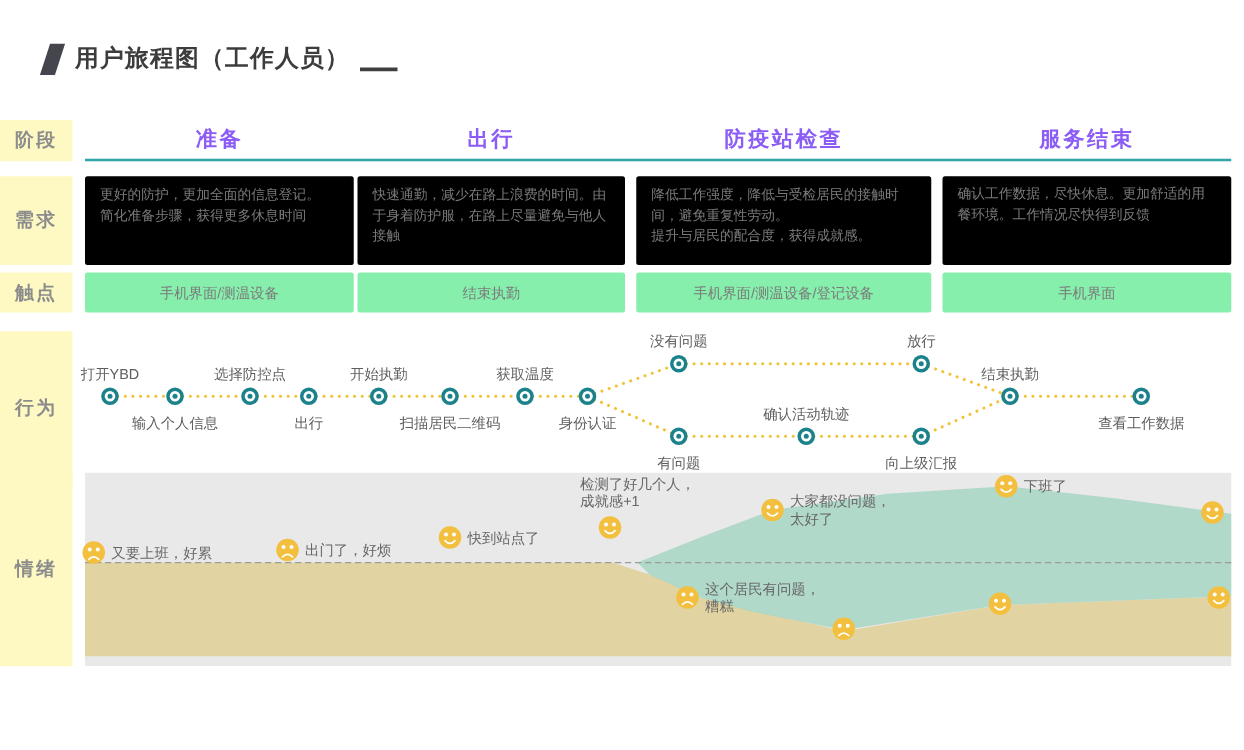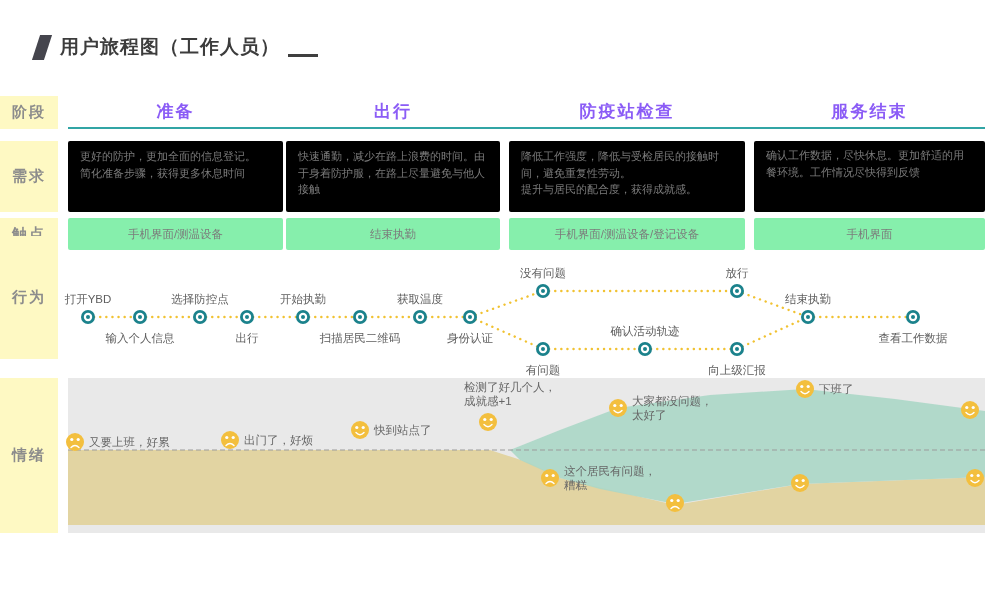--- a/index.html
+++ b/index.html
@@ -11,21 +11,21 @@
   .title-slash{width:12px;height:25px;background:#45454d;transform:skewX(-18deg);margin-right:12px;}
   .title-text{font-size:19px;font-weight:bold;color:#3c3c3c;letter-spacing:1px;}
   .title-underscore{width:30px;height:3px;background:#3f3f3f;margin-left:8px;align-self:flex-end;margin-bottom:3px;}
 
   
   .rowlabel{position:absolute;left:0;width:58px;background:#fef9c3;color:#8c8c8c;
     display:flex;align-items:center;justify-content:center;font-size:15px;font-weight:bold;letter-spacing:2px;}
   .rl-stage{top:96px;height:33px;}
   .rl-needs{top:141px;height:71px;font-family:Liberation Serif, serif;}
   .rl-touch{top:218px;height:32px;font-family:Liberation Serif, serif;}
-  .rl-behavior{top:236px;height:123px;}
+  .rl-behavior{top:265px;height:123px;}
   .rl-emotion{top:378px;height:155px;}
 
   
   .c1{left:68px;width:215px;}
   .c2{left:286px;width:214px;}
   .c3{left:509px;width:236px;}
   .c4{left:754px;width:231px;font-family:Liberation Mono, monospace;}
 
   .stage-label{position:absolute;top:100px;height:26px;text-align:center;
     font-size:17px;font-weight:bold;color:#8b5cf6;letter-spacing:2px;}

